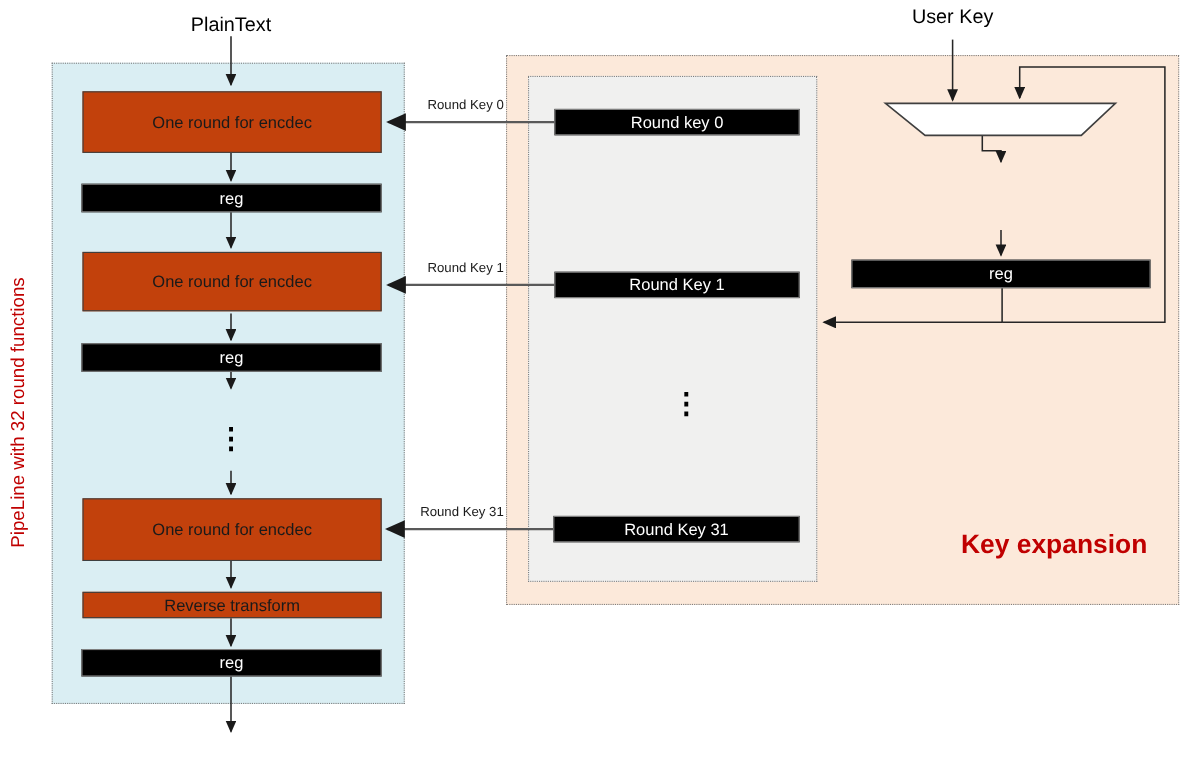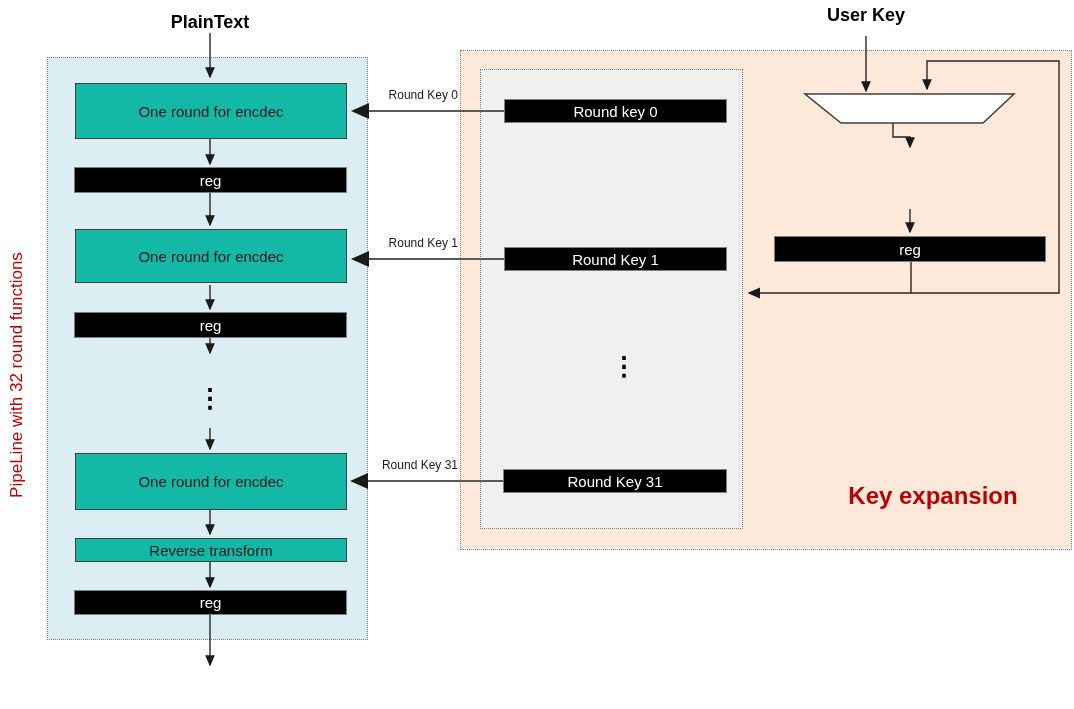--- a/index.html
+++ b/index.html
@@ -14,32 +14,32 @@
   #stage{
     position:relative;width:1074px;height:709px;background:#ffffff;overflow:hidden;
     font-family:"Liberation Sans",sans-serif;color:#1a1a1a;
   }
   .region{position:absolute;z-index:0;border:1.5px dotted #7f7f7f;box-sizing:border-box;}
   .region-pipeline{left:47px;top:57px;width:321px;height:583px;background:var(--pipeline-region-bg);}
   .region-keyexp{left:460px;top:50px;width:612px;height:500px;background:var(--keyexp-region-bg);}
   .region-keys{left:480px;top:69px;width:263px;height:460px;background:var(--keys-region-bg);}
   svg.overlay{position:absolute;left:0;top:0;z-index:1;}
   .node{position:absolute;z-index:2;display:flex;align-items:center;justify-content:center;box-sizing:border-box;}
-  .wbox{background:#14b8a6;border:1.2px solid #3f3f3f;font-size:15px;}
+  .wbox{background:#c2410c;border:1.2px solid #3f3f3f;font-size:15px;}
   .bbar{background:var(--bar-bg);color:var(--bar-text);border:1px solid #7f7f7f;font-size:15px;}
-  .io-label{font-weight:bold;font-size:18px;color:#000;}
+  .io-label{font-weight:normal;font-size:18px;color:#000;}
   .conn-label{position:absolute;z-index:2;font-size:12px;color:#1a1a1a;text-align:right;}
   .dots{position:absolute;z-index:2;font-size:26px;font-weight:bold;line-height:1;color:#000;
         display:flex;align-items:center;justify-content:center;}
   .rot-label{
     position:absolute;z-index:2;left:-172px;top:364px;width:380px;height:22px;
     text-align:center;font-size:17px;color:var(--accent-red);
     transform:rotate(-90deg);transform-origin:center center;white-space:nowrap;
   }
-  .keyexp-title{position:absolute;z-index:2;left:823px;top:482px;width:220px;text-align:center;
+  .keyexp-title{position:absolute;z-index:2;left:823px;top:482px;width:220px;text-align:right;
     font-size:24px;font-weight:bold;color:var(--accent-red);}
 </style>
 </head>
 <body>
 
 <div id="stage">
 
   <div class="region region-pipeline"></div>
   <div class="region region-keyexp"></div>
   <div class="region region-keys"></div>

